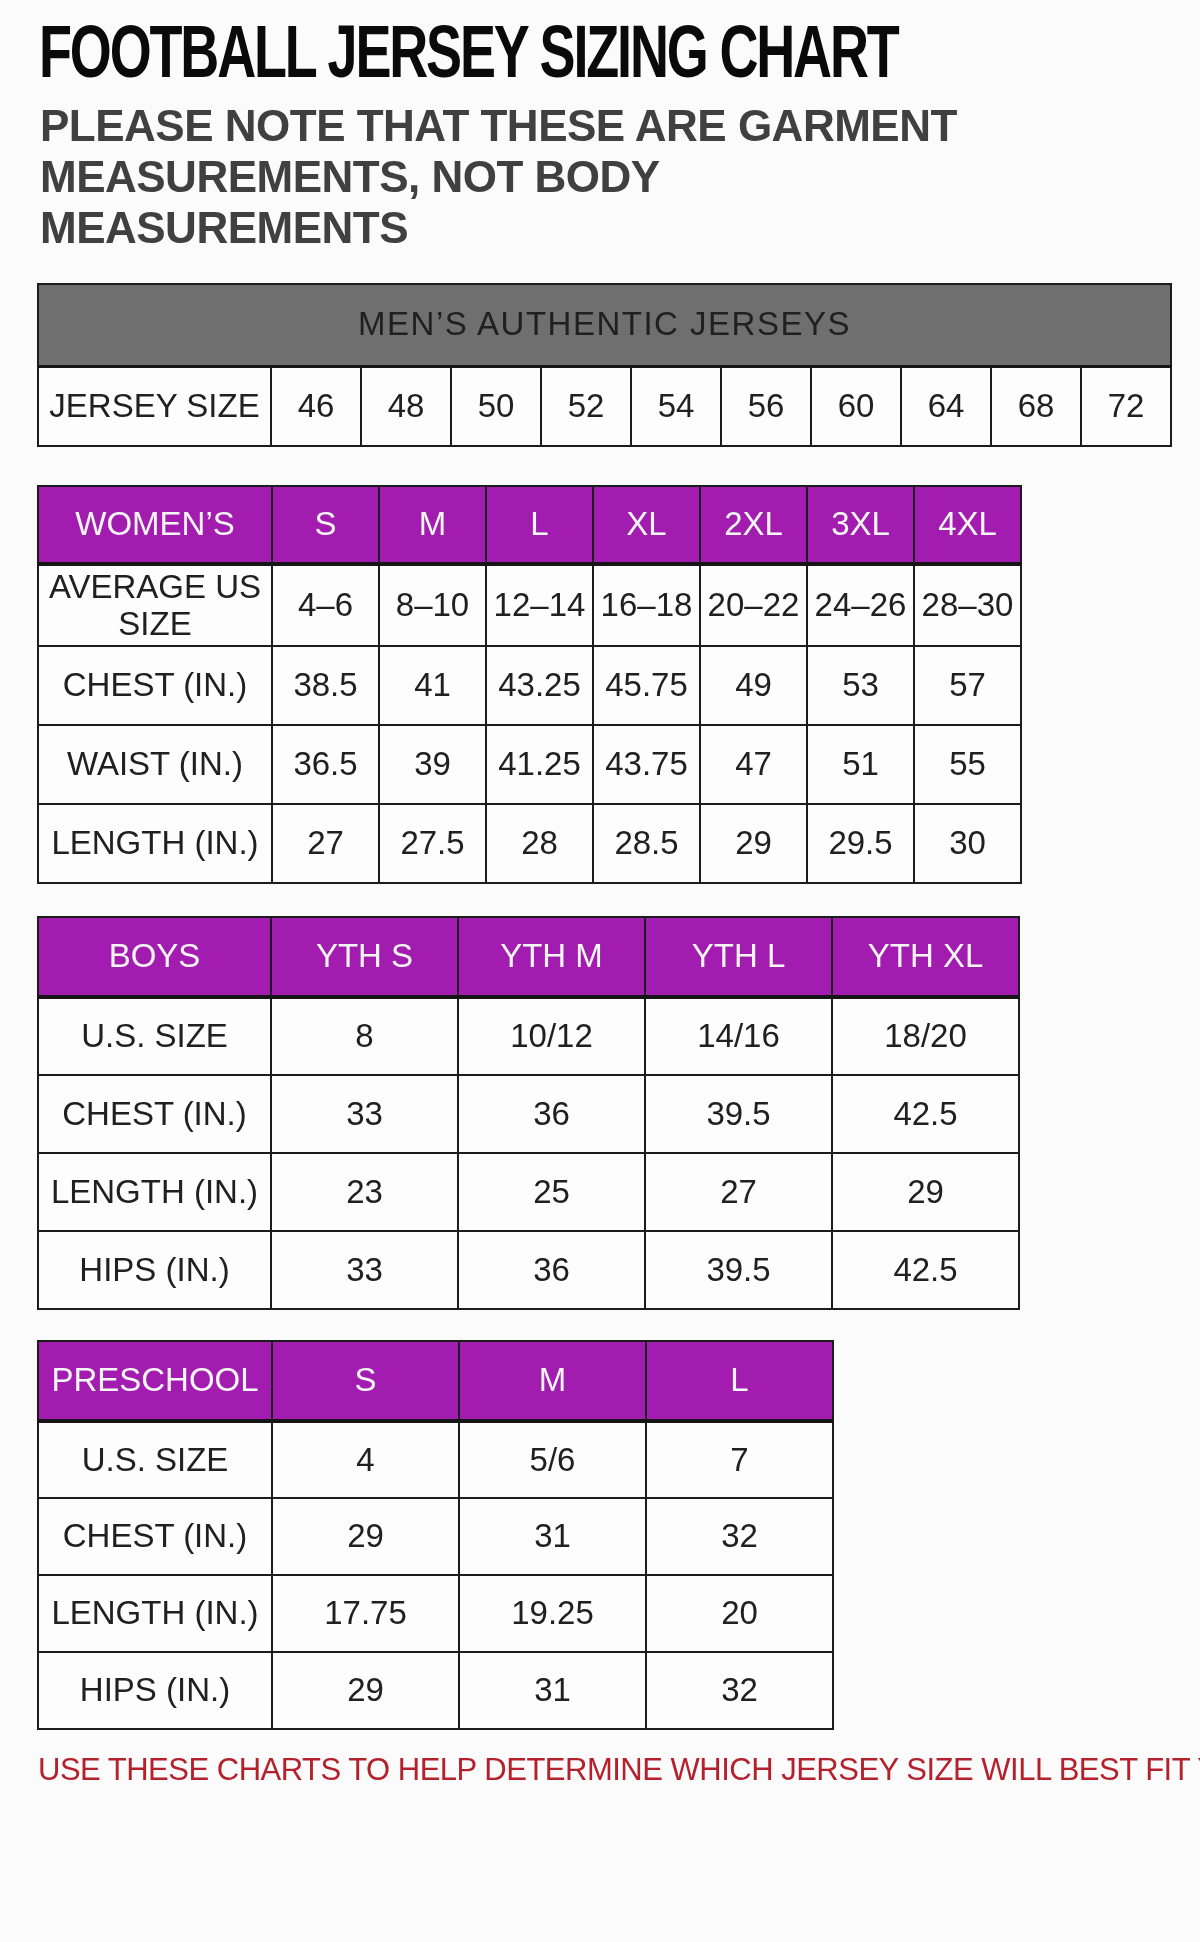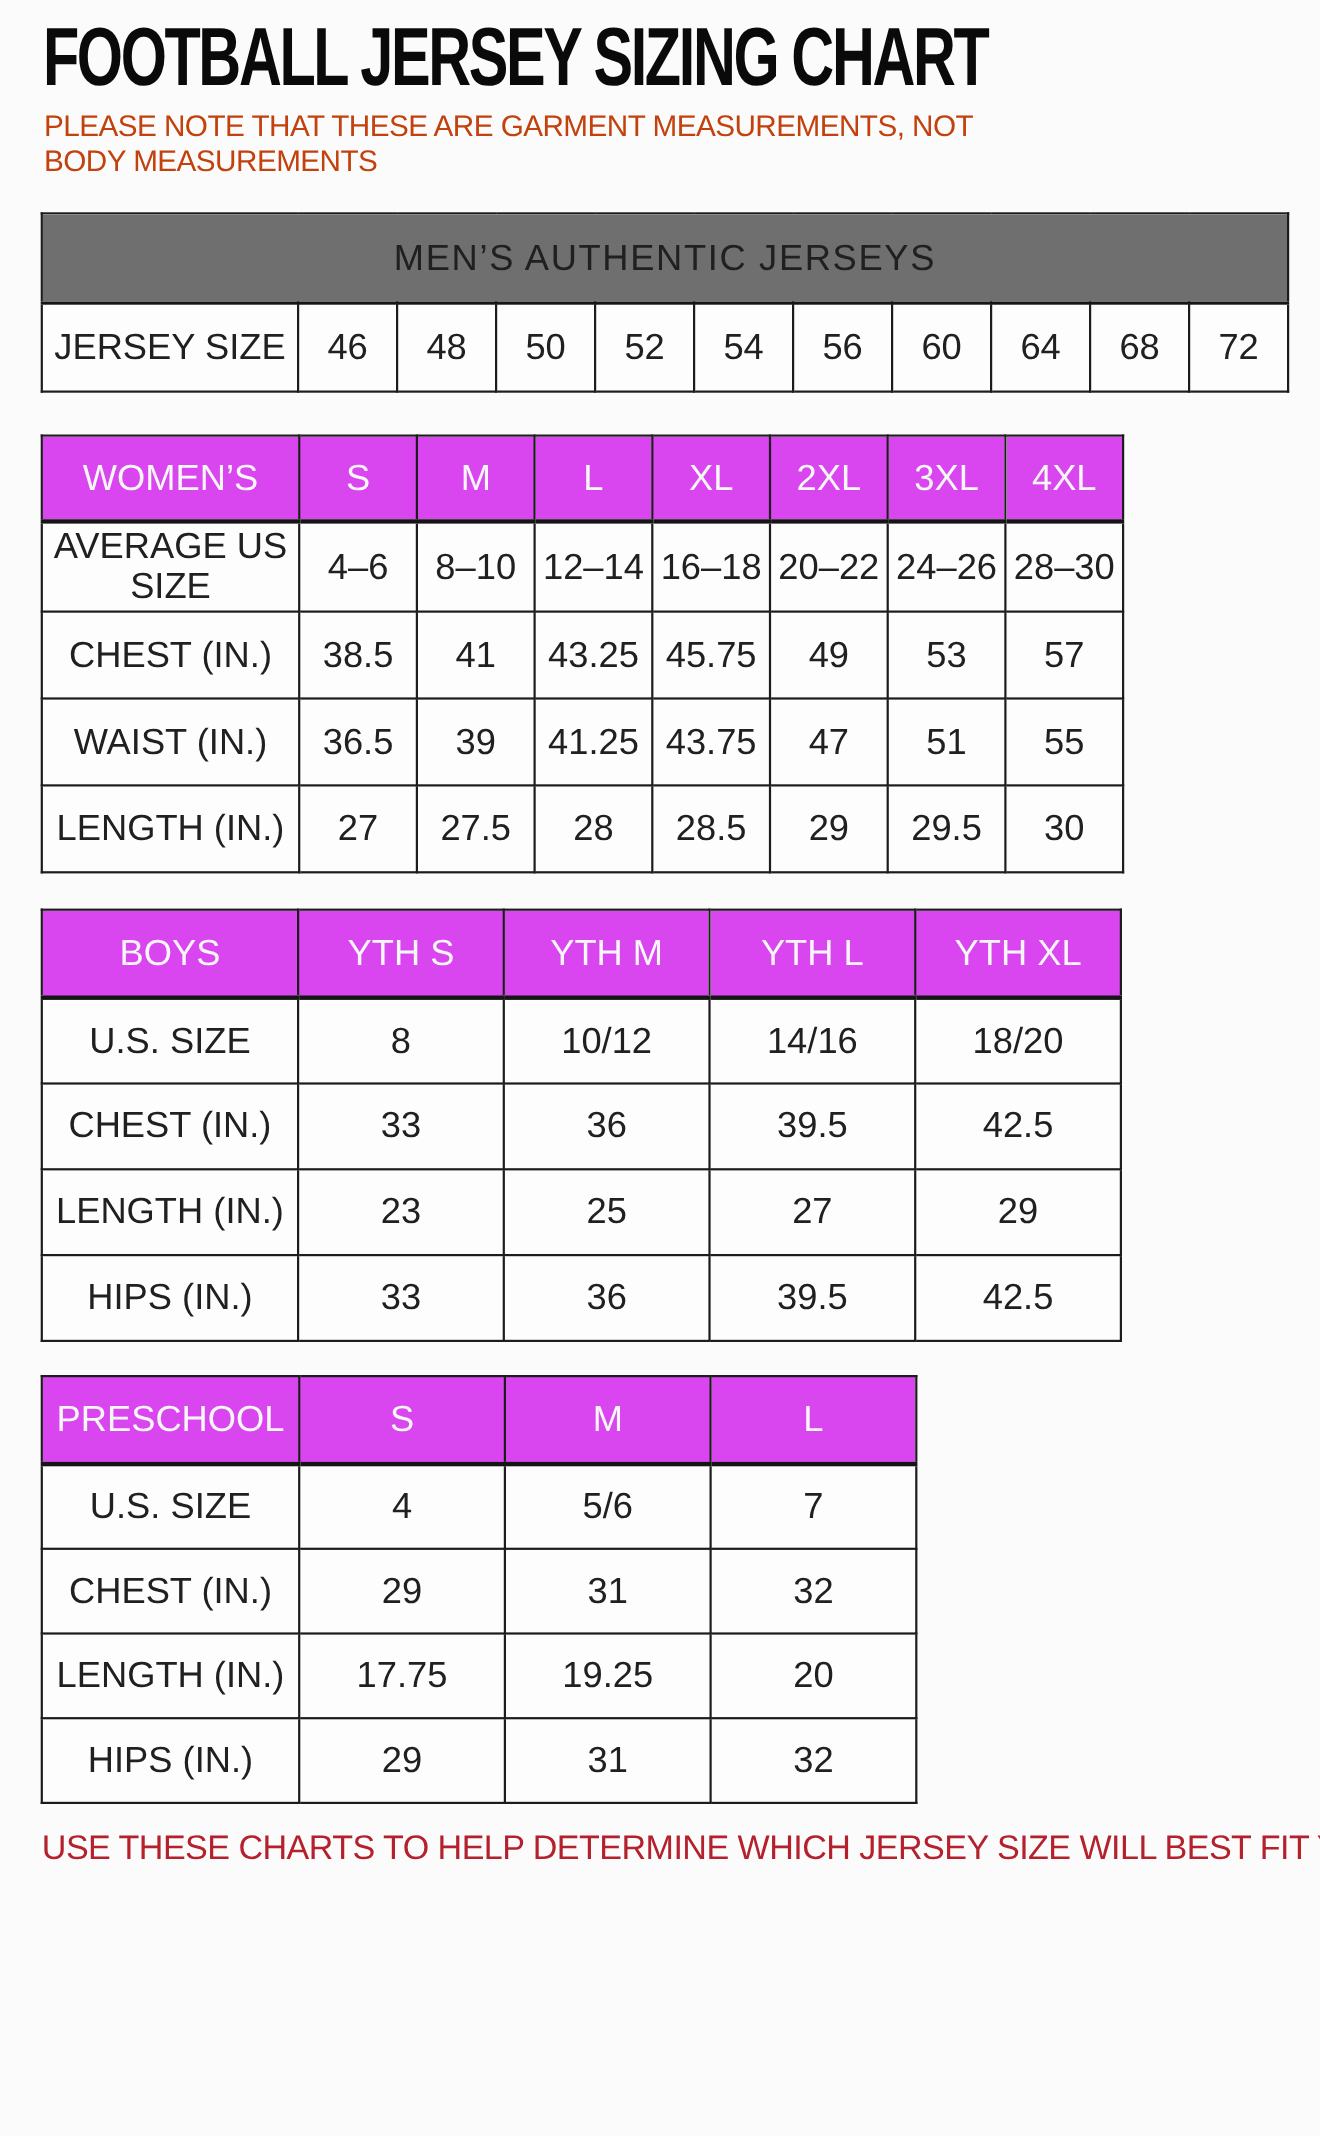--- a/index.html
+++ b/index.html
@@ -21,25 +21,25 @@
     color: #0a0a0a;
     transform: scaleX(0.72);
     transform-origin: 0 50%;
     white-space: nowrap;
     margin: 2px 0 0 2px;
   }
 
   .note {
     margin: 16px 0 0 3px;
     max-width: 920px;
-    color: #c2410c;
-    font-size: 27px;
+    color: #404040;
+    font-size: 44px;
     letter-spacing: -0.5px;
     line-height: 1.16;
-    font-weight: 400;
+    font-weight: 700;
   }
 
   table.size-table {
     border-collapse: collapse;
     table-layout: fixed;
     background: #fdfdfd;
   }
   .size-table th, .size-table td {
     border: 2px solid #1c1c1c;
     text-align: center;
@@ -52,21 +52,21 @@
     overflow: hidden;
   }
   .banner-cell {
     background: #6f6f6f;
     color: #f6f6f6;
     font-size: 40px;
     letter-spacing: 1.5px;
     border-bottom: 3px solid #151515 !important;
   }
   tr.gray-header th {
-    background: #d946ef;
+    background: #a21caf;
     color: #f6f6f6;
     border-bottom: 4px solid #151515;
     font-size: 33px;
   }
   tr.plain-header th {
     background: #fdfdfd;
     color: #1e1e1e;
   }
   .label-cell { font-size: 30px; }
 

